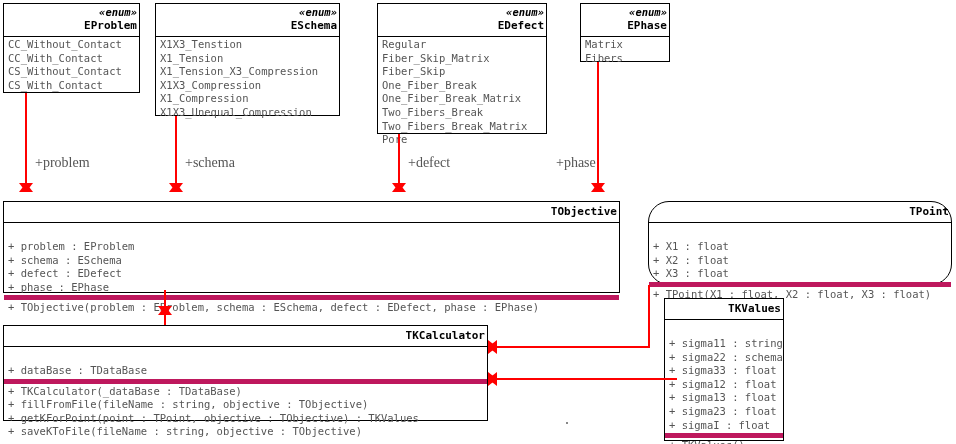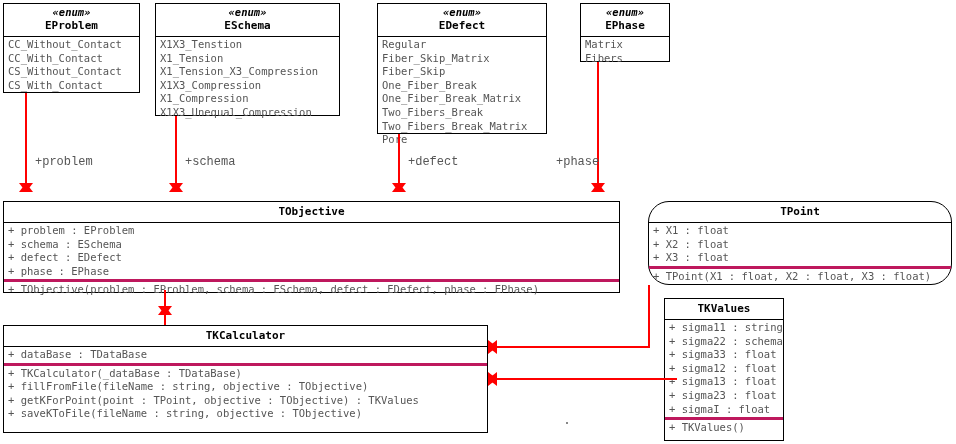--- a/index.html
+++ b/index.html
@@ -23,21 +23,21 @@
   }
 
   
   .uml-box {
     position: absolute;
     border: 1px solid #000000;
     background: #ffffff;
     box-sizing: border-box;
   }
   .uml-header {
-    text-align: center;
+    text-align: right;
     font-family: "DejaVu Sans Mono", "Liberation Mono", monospace;
     font-weight: bold;
     font-size: 11px;
     color: #000000;
     line-height: 14px;
     padding: 2px 2px 3px 2px;
     border-bottom: 1px solid #000000;
     box-sizing: border-box;
   }
   .uml-header .stereotype {
@@ -51,21 +51,22 @@
     display: block;
     font-weight: bold;
     font-size: 11px;
     line-height: 14px;
   }
   .uml-compartment {
     padding: 1px 0 1px 0;
     box-sizing: border-box;
   }
   .uml-compartment.bordered {
-    border-bottom: 3px solid #be185d;
+    border-bottom: 5px solid #be185d;
+    margin-top: 16px;
   }
   .uml-row {
     font-family: "DejaVu Sans Mono", "Liberation Mono", monospace;
     font-size: 10.5px;
     line-height: 13.6px;
     color: #555555;
     white-space: pre;
     padding-left: 4px;
   }
   .pad-bottom {
@@ -102,22 +103,22 @@
   .diamond-h-right {
     position: absolute;
     width: 0; height: 0;
     border-top: 7px solid transparent;
     border-bottom: 7px solid transparent;
     border-left: 9px solid #ff0000;
   }
 
   .conn-label {
     position: absolute;
-    font-family: Liberation Mono, monospace;
-    font-size: 12px;
+    font-family: Liberation Serif, serif;
+    font-size: 14px;
     color: #555555;
     white-space: pre;
   }
   .stray-dot {
     position: absolute;
     width: 2px;
     height: 2px;
     background: #888888;
   }
 </style>
@@ -191,21 +192,21 @@
       <div class="uml-row">+ schema : ESchema</div>
       <div class="uml-row">+ defect : EDefect</div>
       <div class="uml-row">+ phase : EPhase</div>
     </div>
     <div class="uml-compartment">
       <div class="uml-row">+ TObjective(problem : EProblem, schema : ESchema, defect : EDefect, phase : EPhase)</div>
       <div class="pad-bottom"></div>
     </div>
   </div>
 
-  <div class="uml-box" style="left:3px; top:325px; width:485px; height:108px;">
+  <div class="uml-box" style="left:3px; top:325px; width:485px; height:96px;">
     <div class="uml-header" style="padding-top:3px; padding-bottom:3px;">
       <span class="cname">TKCalculator</span>
     </div>
     <div class="uml-compartment bordered">
       <div class="uml-row">+ dataBase : TDataBase</div>
     </div>
     <div class="uml-compartment">
       <div class="uml-row">+ TKCalculator(_dataBase : TDataBase)</div>
       <div class="uml-row">+ fillFromFile(fileName : string, objective : TObjective)</div>
       <div class="uml-row">+ getKForPoint(point : TPoint, objective : TObjective) : TKValues</div>

